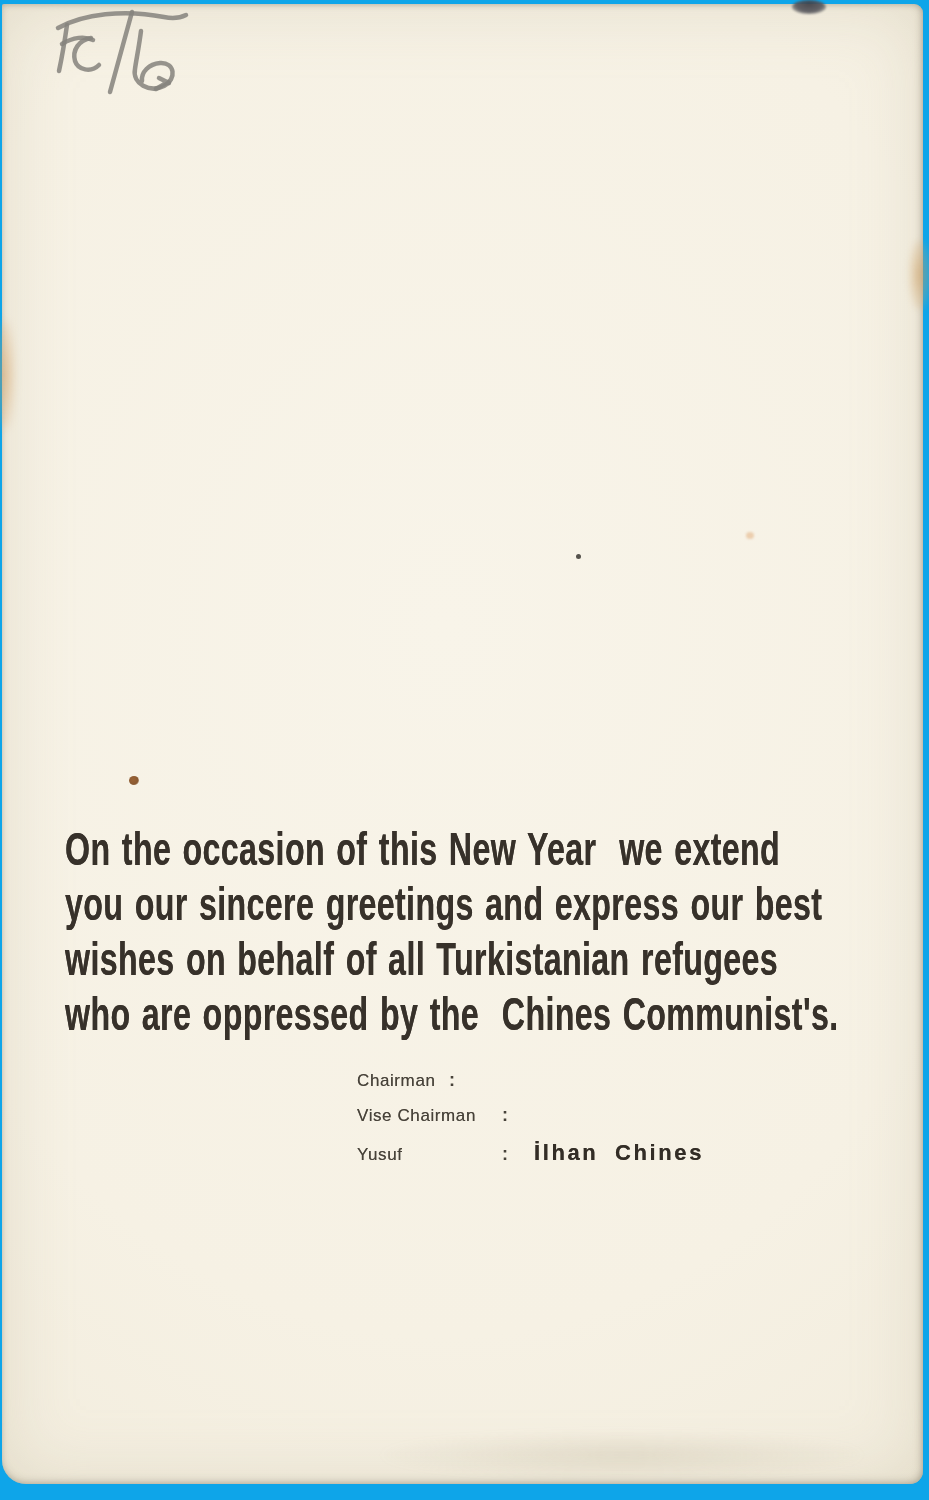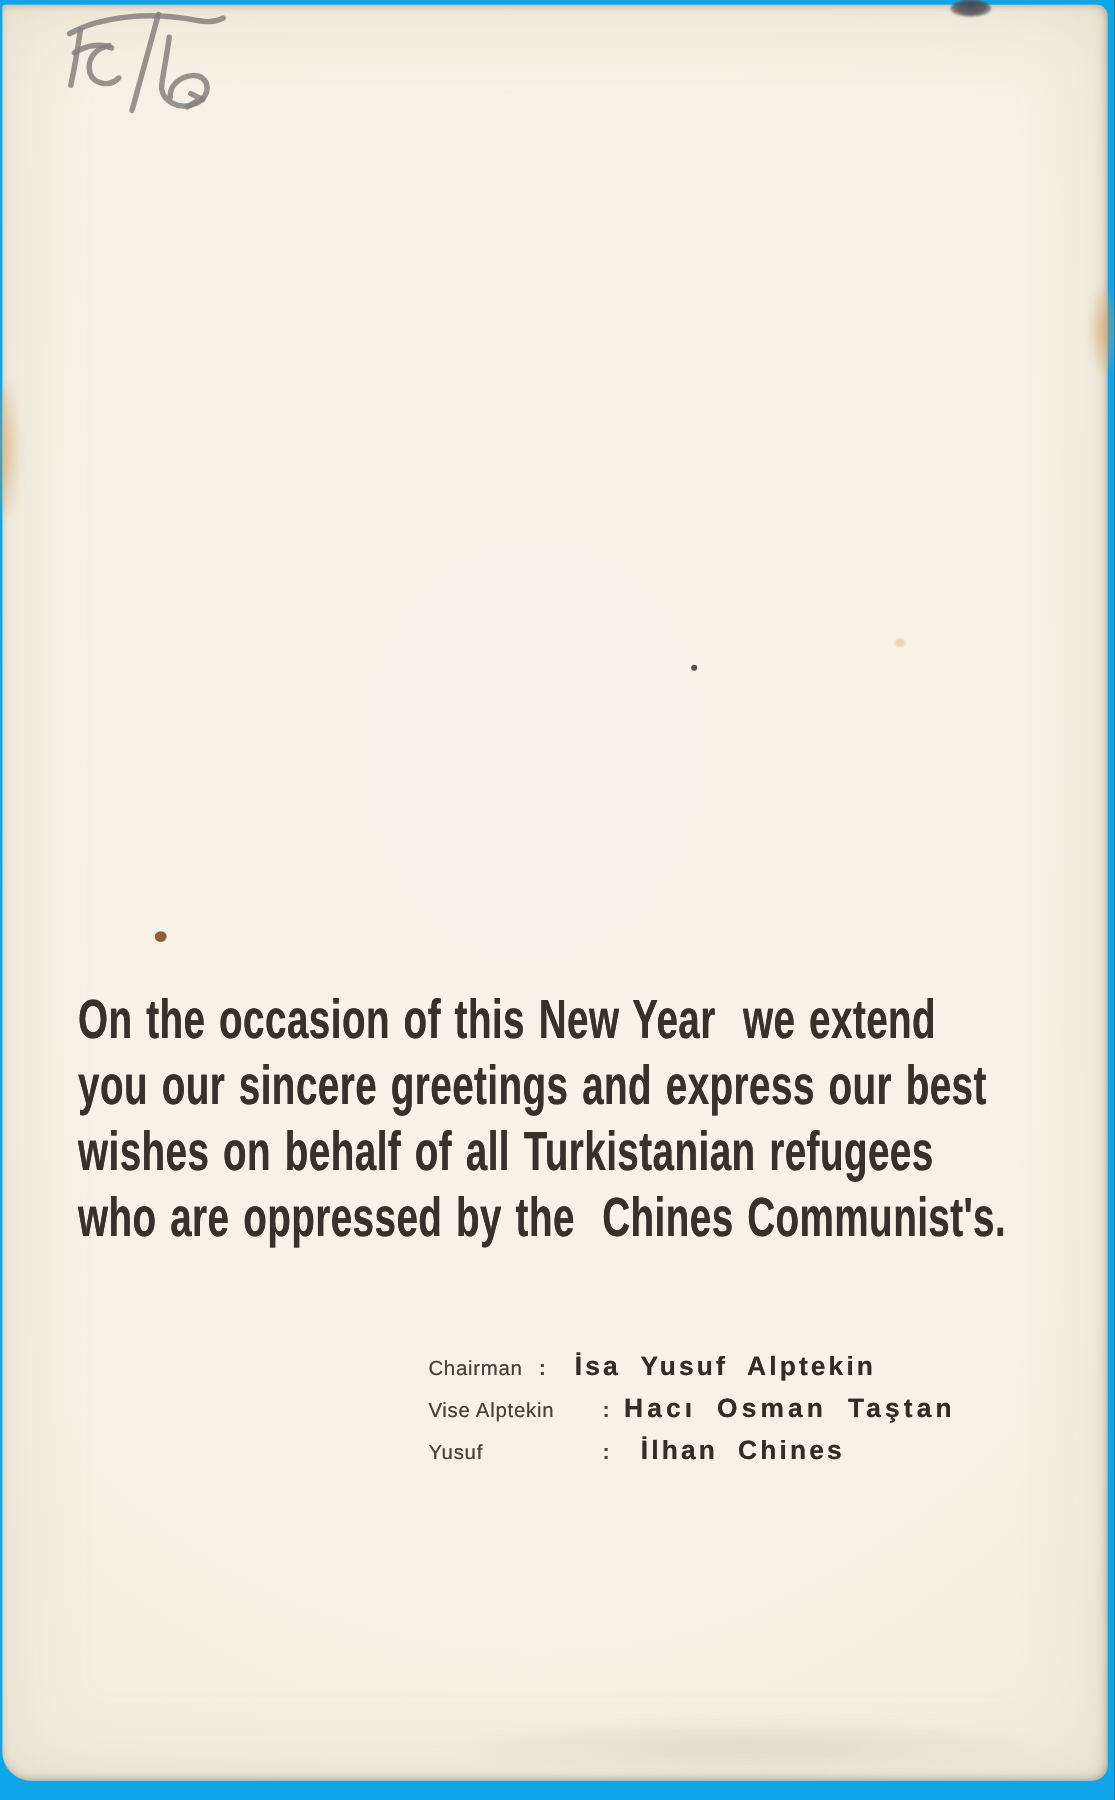--- a/index.html
+++ b/index.html
@@ -102,21 +102,21 @@
     font-weight: 700;
     font-size: 46px;
     line-height: 55px;
     letter-spacing: 0.5px;
     word-spacing: 3px;
     text-shadow: 0 0 0.6px rgba(55,49,42,0.85);
   }
   
   .credits {
     position: absolute;
-    left: 355px; top: 1122px;
+    left: 355px; top: 1066px;
     color: #37312a;
   }
   .crow {
     display: flex;
     align-items: baseline;
     height: 35px;
   }
   .role {
     font-size: 17px;
     font-weight: 400;
@@ -173,26 +173,24 @@
       <div class="pline">On the occasion of this New Year  we extend</div>
       <div class="pline">you our sincere greetings and express our best</div>
       <div class="pline">wishes on behalf of all Turkistanian refugees</div>
       <div class="pline">who are oppressed by the  Chines Communist's.</div>
     </div>
 
     <div class="credits">
       <div class="crow r0">
         <span class="role">Chairman</span>
         <span class="sep">:</span>
-        <span class="name">İsa Yusuf Alptekin</span>
       </div>
       <div class="crow r1">
-        <span class="role">Vise Alptekin</span>
+        <span class="role">Vise Chairman</span>
         <span class="sep">:</span>
-        <span class="name">Hacı Osman Taştan</span>
       </div>
       <div class="crow r2">
         <span class="role">Yusuf</span>
         <span class="sep">:</span>
         <span class="name">İlhan Chines</span>
       </div>
     </div>
 
   </div>
 </div>

